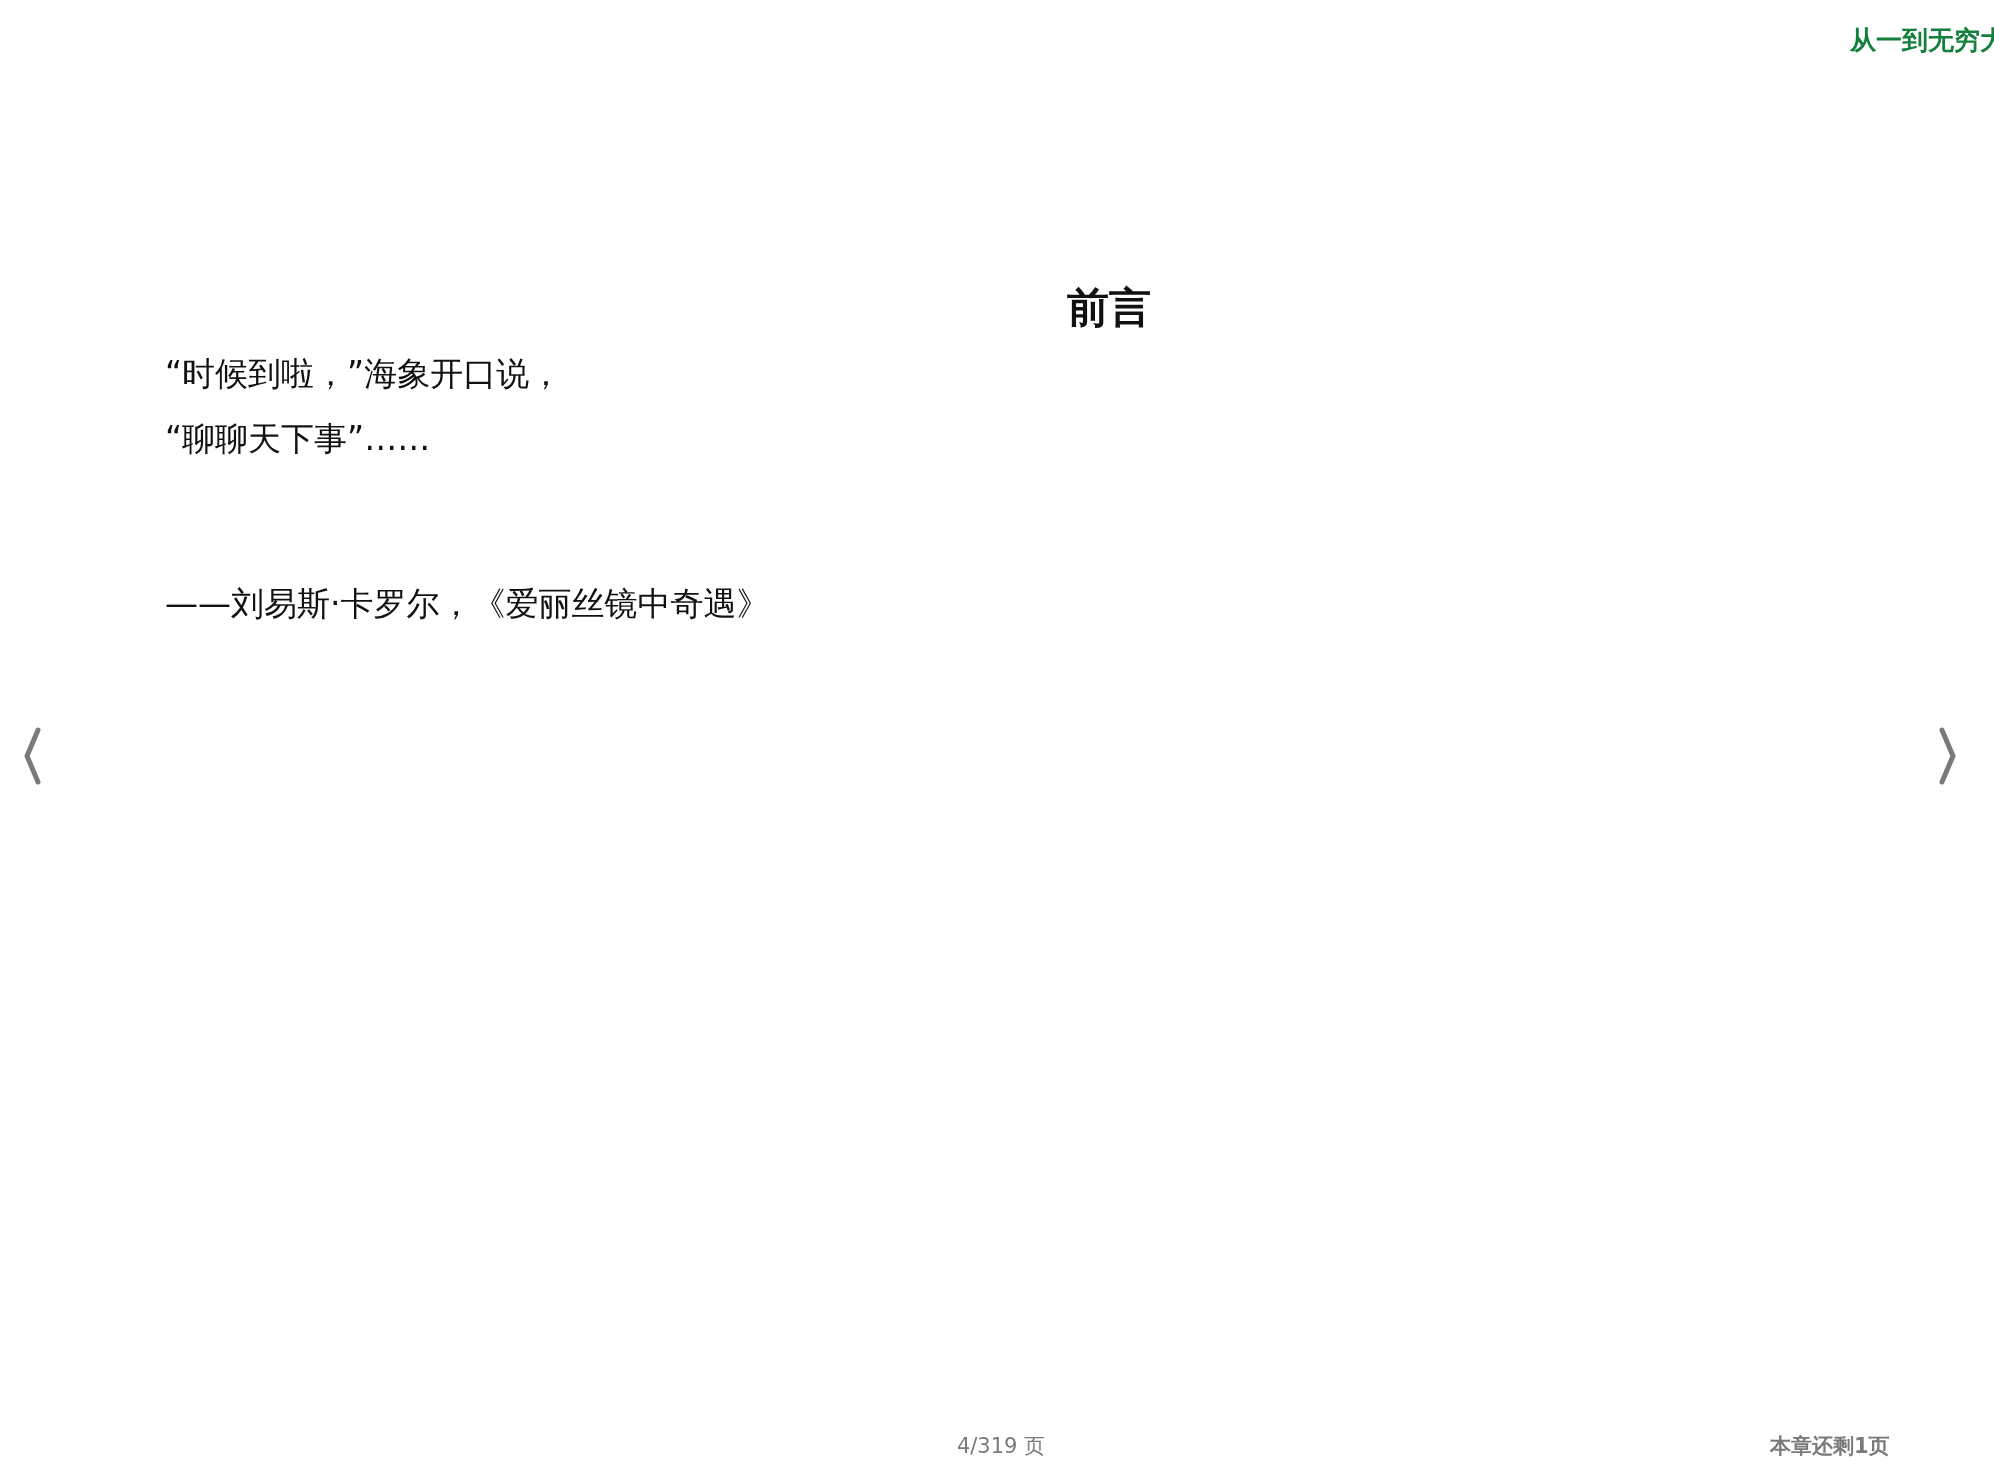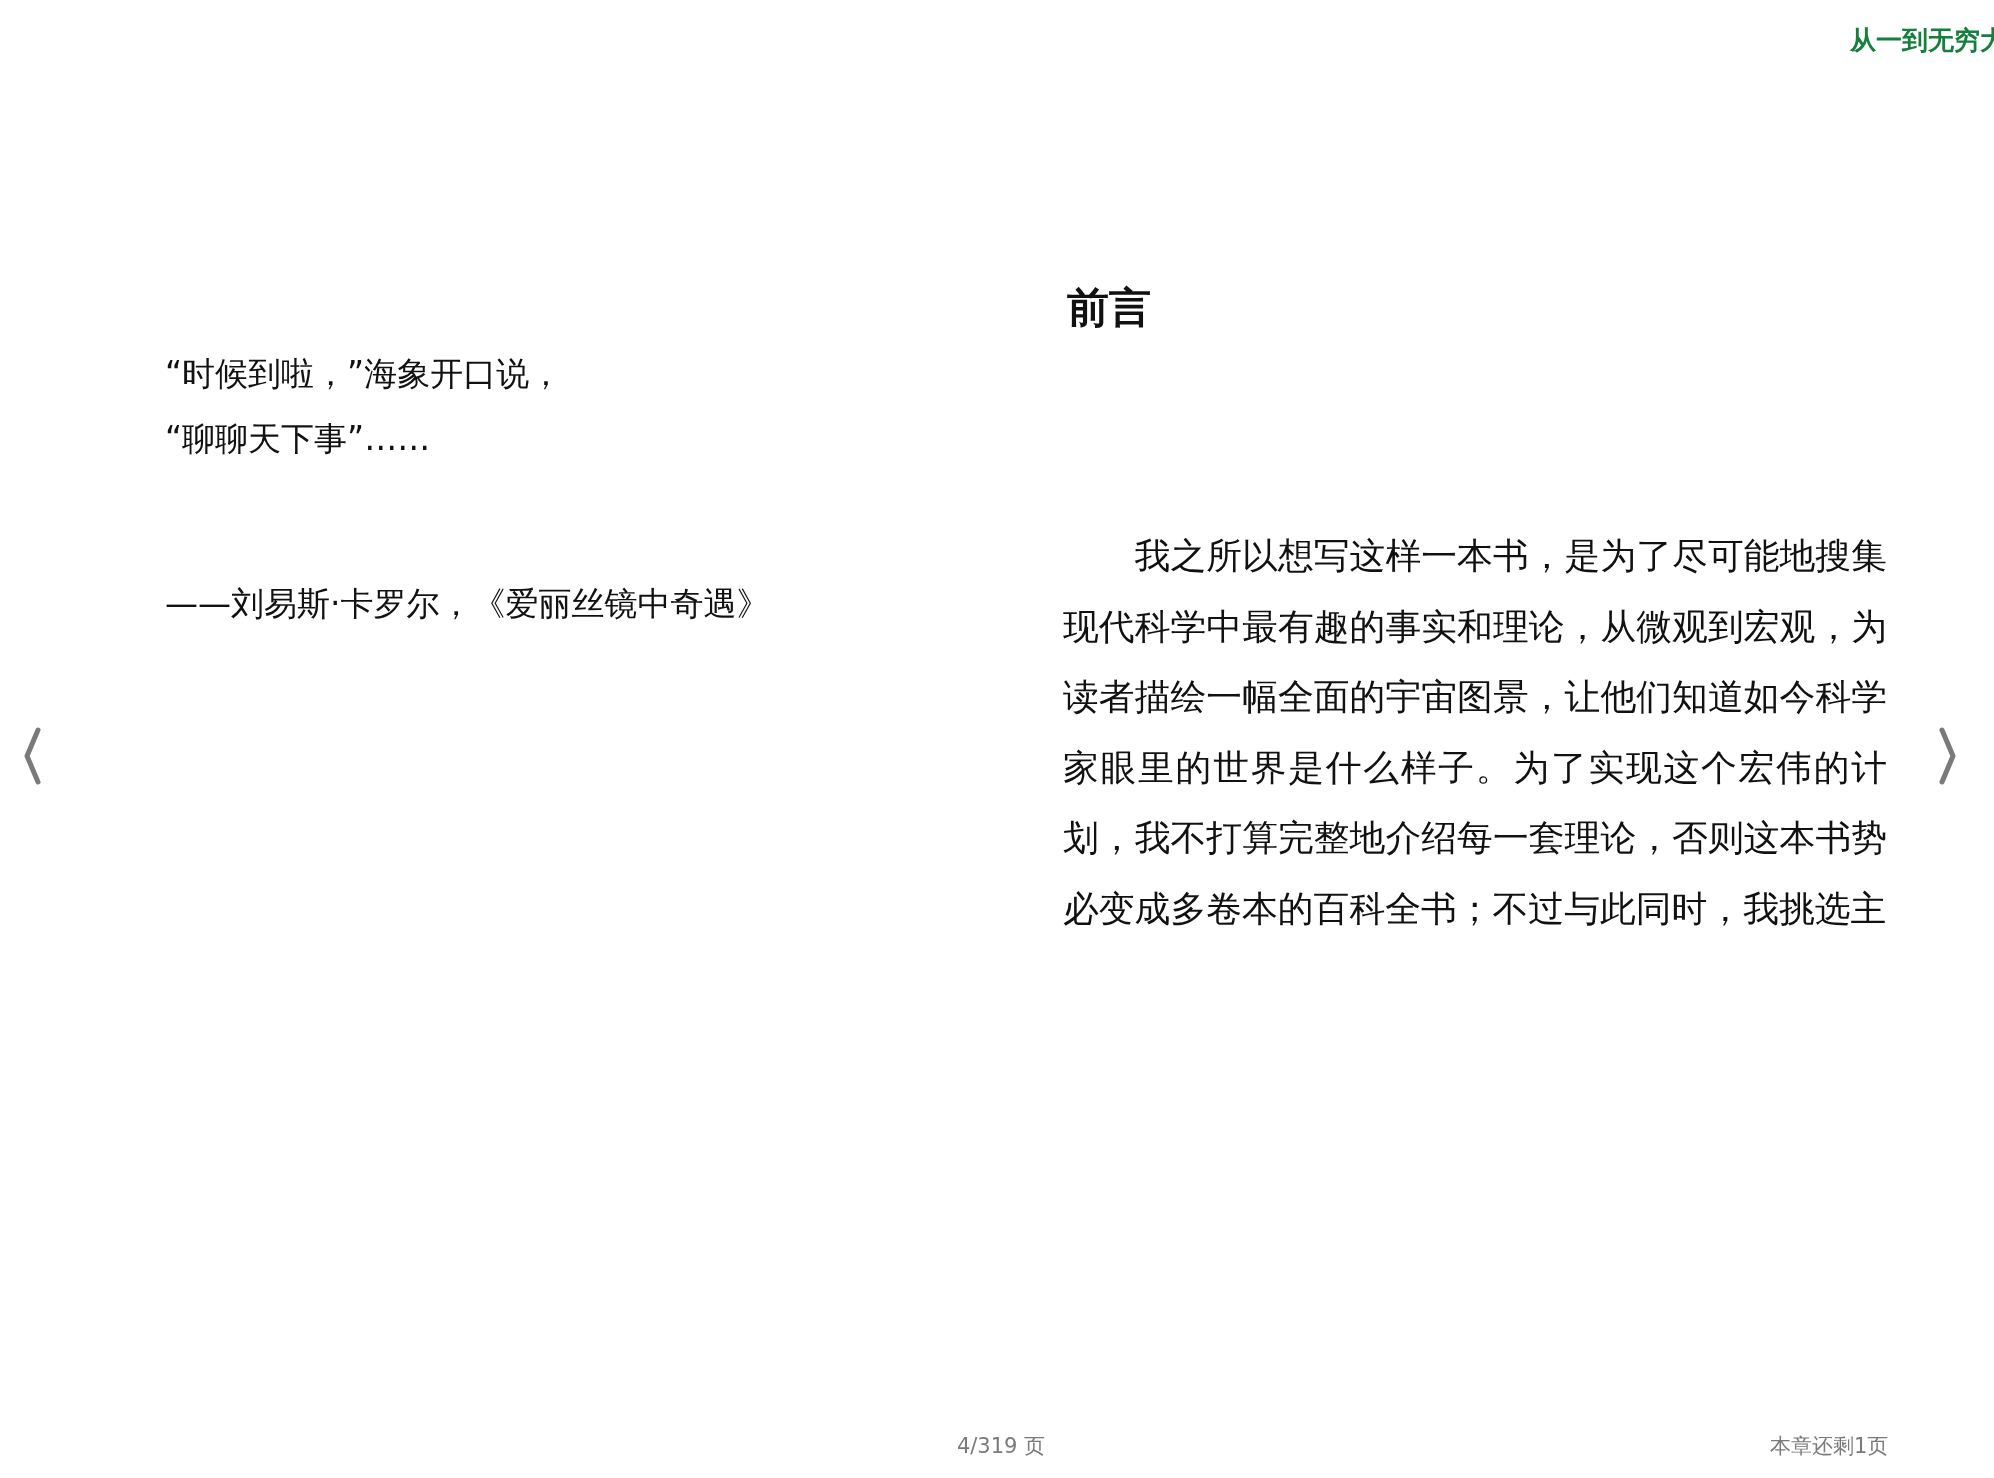--- a/index.html
+++ b/index.html
@@ -96,21 +96,21 @@
     font-size: 21px;
     font-weight: normal;
     color: #7a7a7a;
     line-height: 28px;
   }
   .footer-remaining {
     position: absolute;
     left: 1770px;
     top: 1432px;
     font-size: 21px;
-    font-weight: normal;
+    font-weight: bold;
     color: #7a7a7a;
     line-height: 28px;
     white-space: nowrap;
   }
 </style>
 </head>
 <body>
 
 <div class="book-title">从一到无穷大</div>
 
@@ -124,21 +124,20 @@
 
 <div class="page-left">
   <div class="epigraph-line" style="top:354px;">“时候到啦，”海象开口说，</div>
   <div class="epigraph-line" style="top:411px;margin-top:8px;">“聊聊天下事”……</div>
   <div class="epigraph-line" style="top:584px;">——刘易斯·卡罗尔，《爱丽丝镜中奇遇》</div>
 </div>
 
 <div class="page-right">
   <div class="chapter-heading">前言</div>
   <div class="body-text">
-    <p class="para">我之所以想写这样一本书，是为了尽可能地搜集现代科学中最有趣的事实和理论，从微观到宏观，为读者描绘一幅全面的宇宙图景，让他们知道如今科学家眼里的世界是什么样子。为了实现这个宏伟的计划，我不打算完整地介绍每一套理论，否则这本书势必变成多卷本的百科全书；不过与此同时，我挑选主</p>
   </div>
 </div>
 
 <div class="nav-arrow nav-next">
   <span>
     <svg width="24" height="64" viewBox="0 0 24 64">
       <polyline points="6,6 17,32 6,58" fill="none" stroke="#7a7a7a" stroke-width="5" stroke-linecap="round" stroke-linejoin="round"></polyline>
     </svg>
   </span>
 </div>

